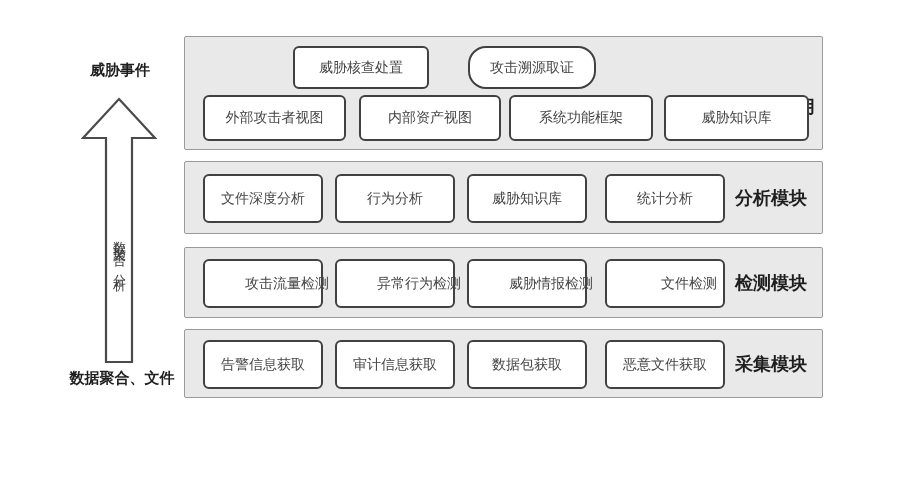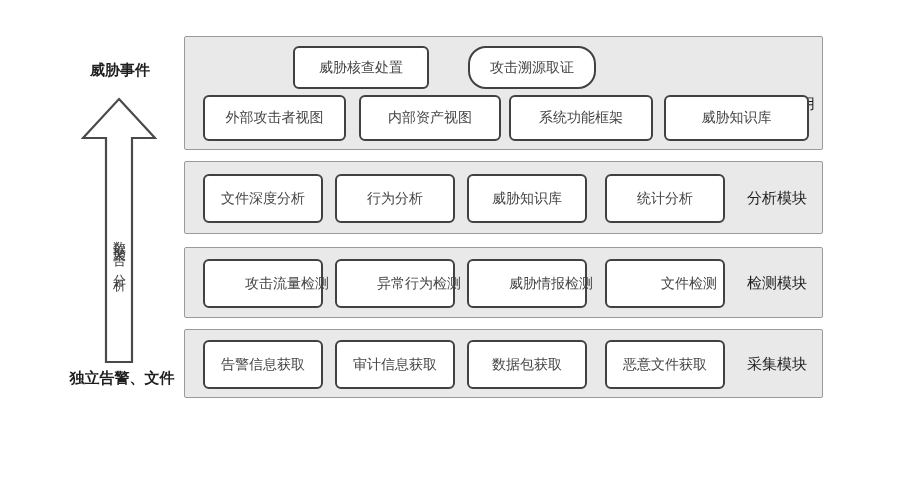--- a/index.html
+++ b/index.html
@@ -25,22 +25,22 @@
     border-radius: 2px;
     box-sizing: border-box;
   }
   #band-vis  { top: 36px;  height: 114px; }
   #band-ana  { top: 161px; height: 73px; }
   #band-det  { top: 247px; height: 71px; }
   #band-col  { top: 329px; height: 69px; }
 
   .band-label {
     position: absolute;
-    font-size: 15px;
-    font-weight: normal;
+    font-size: 18px;
+    font-weight: bold;
     color: #1e1e1e;
     white-space: nowrap;
   }
   #band-vis .band-label { right: 7px; top: 58px; }
   .band-label.mid {
     right: 15px;
     top: 50%;
     transform: translateY(-50%);
   }
 
@@ -131,21 +131,21 @@
 
 <div id="stage">
 
   <div id="flow-top-label" class="side-label">威胁事件</div>
 
   <svg id="flow-arrow" viewBox="0 0 76 268">
     <polygon points="38,2 74,41 51,41 51,265 25,265 25,41 2,41" fill="#ffffff" stroke="#4a4a4a" stroke-width="2.2" stroke-linejoin="miter"></polygon>
   </svg>
   <div id="flow-arrow-text">数据聚合、分析</div>
 
-  <div id="flow-bottom-label" class="side-label">独立告警、文件</div>
+  <div id="flow-bottom-label" class="side-label">数据聚合、文件</div>
 
   <div id="band-vis" class="band">
     <div class="band-label">可视化呈现和应用</div>
     <div id="b-vis-0" class="mbox r1">威胁核查处置</div>
     <div id="b-vis-1" class="mbox r1">攻击溯源取证</div>
     <div id="b-vis-2" class="mbox r2">外部攻击者视图</div>
     <div id="b-vis-3" class="mbox r2">内部资产视图</div>
     <div id="b-vis-4" class="mbox r2">系统功能框架</div>
     <div id="b-vis-5" class="mbox r2">威胁知识库</div>
   </div>

